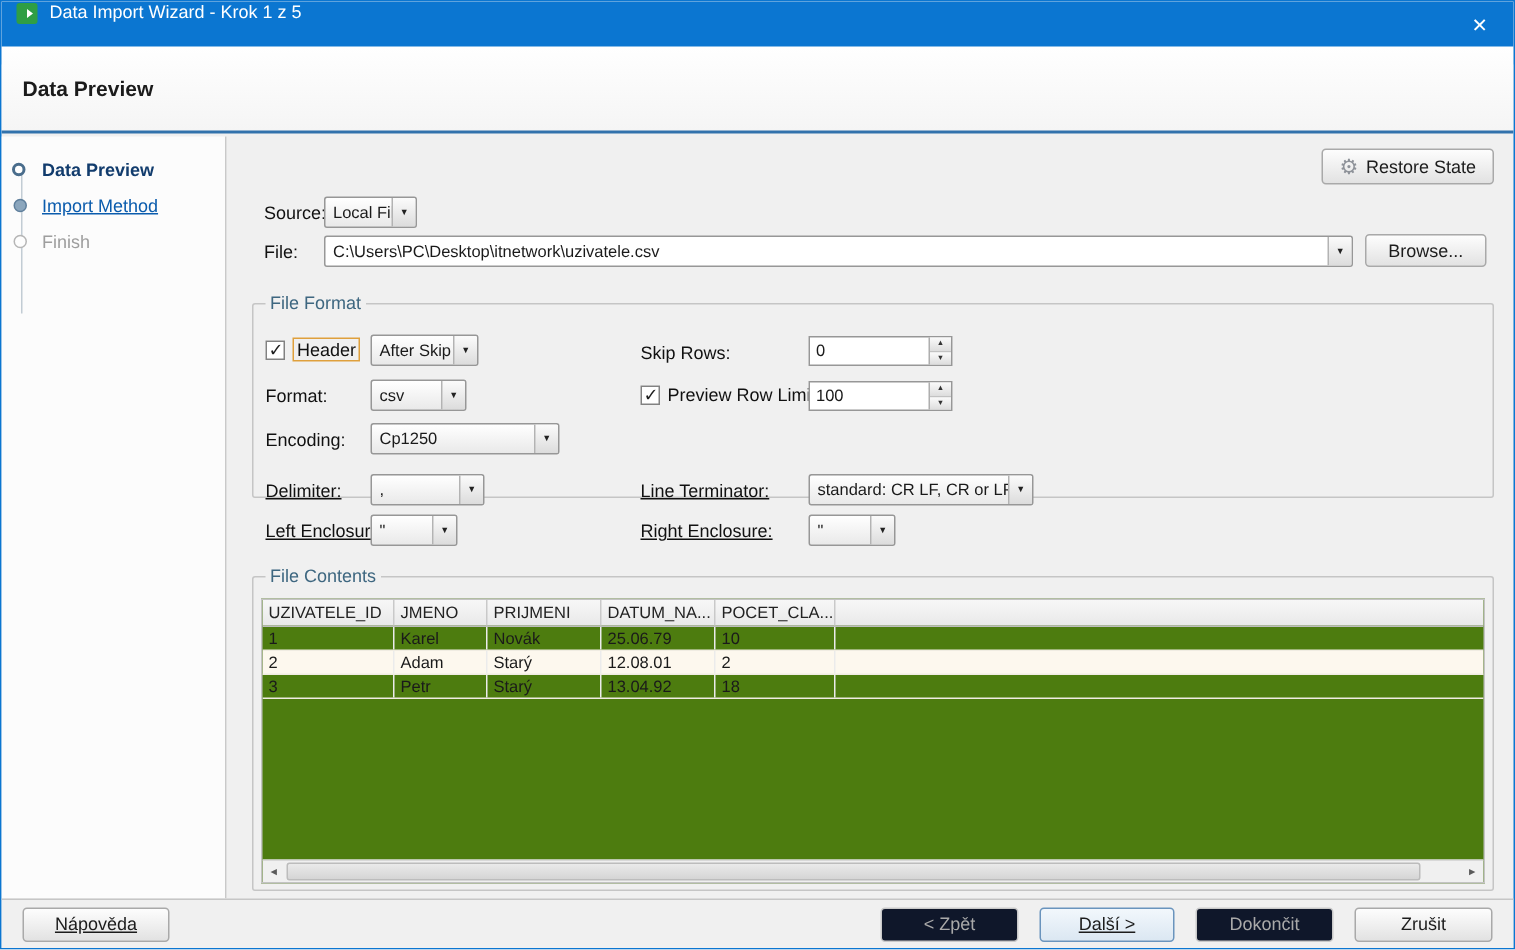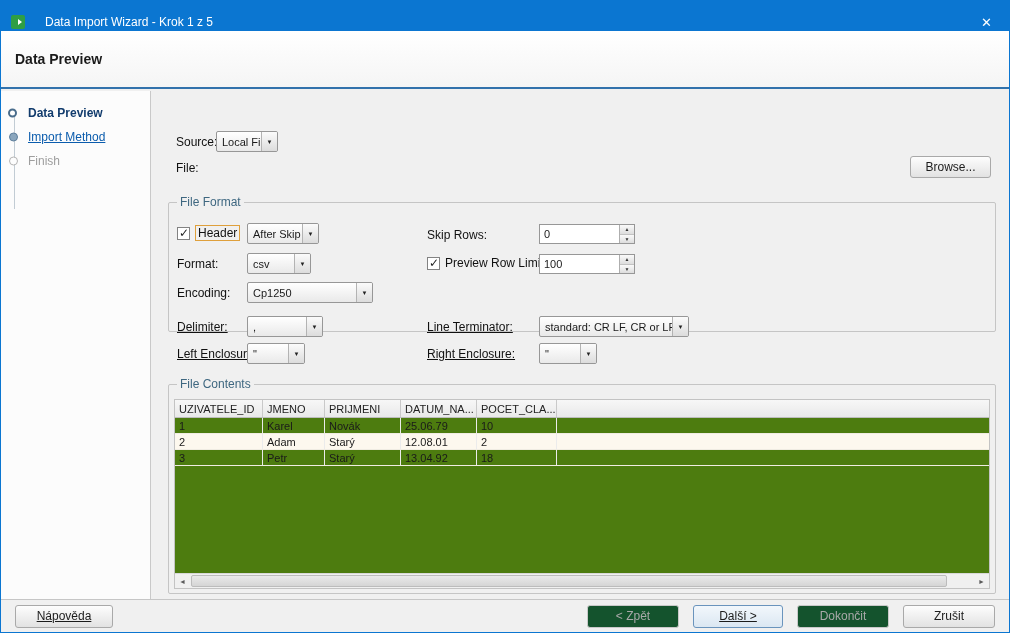--- a/index.html
+++ b/index.html
@@ -2,21 +2,21 @@
 <html style="--c-titlebar: #0b76d1; --c-header_divider: #3272ac; --c-focus_ring: #dfa03c; --c-group_title: #3e6780; --c-link: #0b5cad; --c-active_step: #123c6d;"><head>
 <meta charset="utf-8">
 <style>
   *{box-sizing:border-box;margin:0;padding:0}
   html,body{width:1010px;height:633px}
   body{font-family:"Liberation Sans","DejaVu Sans",sans-serif;font-size:12px;color:#1a1a1a;background:#fff}
 
   .window{position:relative;width:1010px;height:633px;background:#f0f0f0;border:1px solid var(--c-titlebar,#0b76d1);overflow:hidden}
 
   
-  .titlebar{position:absolute;top:0;left:0;right:0;height:42px;background:var(--c-titlebar,#0b76d1);display:flex;align-items:center;padding-left:9px;gap:19px}
+  .titlebar{position:absolute;top:0;left:0;right:0;height:42px;background:var(--c-titlebar,#0b76d1);display:flex;align-items:flex-start;padding-left:9px;gap:7px}
   .win-title{color:#fff;font-size:12px;white-space:nowrap}
   .close-btn{margin-left:auto;width:45px;height:30px;display:flex;align-items:center;justify-content:center;cursor:pointer}
   .close-icon{color:#fff;font-size:13px;line-height:1}
   .close-icon::before{content:"✕"}
   .app-icon{display:flex;align-items:center}
 
   
   .header{position:absolute;top:30px;left:0;right:0;height:58px;background:linear-gradient(#ffffff,#f5f5f5);border-bottom:2px solid var(--c-header_divider,#3272ac)}
   .page-title{position:absolute;left:14px;top:20px;font-size:14px;font-weight:bold;color:#1b1b1b}
 
@@ -35,21 +35,21 @@
   .step.upcoming .step-label{color:#9e9e9e}
 
   
   .main{position:absolute;left:151px;top:90px;right:0;bottom:33px}
   .abs{position:absolute}
   .lbl{font-size:12px;color:#111;white-space:nowrap;line-height:14px}
   .u{text-decoration:underline}
 
   
   .btn{display:inline-flex;align-items:center;justify-content:center;gap:5px;background:linear-gradient(#fdfdfd,#e2e2e2);border:1px solid #a9a9a9;border-radius:3px;font-size:12px;color:#1c1c1c;cursor:pointer;white-space:nowrap}
-  .btn.disabled{color:#a9a9a9;background:#14532d;border-color:#c9c9c9;cursor:default}
+  .btn.disabled{color:#a9a9a9;background:#0f172a;border-color:#c9c9c9;cursor:default}
   .btn.default-btn{border-color:#6a94bd;background:linear-gradient(#f2f7fc,#dbe7f2)}
   .restore-btn{top:8px;right:13px;height:24px;padding:0 11px}
   .gear-icon::before{content:"⚙";font-size:14px;color:#8e9299;line-height:1}
 
   
   .combo{display:inline-flex;align-items:stretch;border:1px solid #979797;border-radius:2px;background:linear-gradient(#ffffff,#e9e9e9);height:21px;overflow:hidden;cursor:pointer}
   .combo-text{flex:1;display:flex;align-items:center;padding:0 5px;font-size:11px;white-space:nowrap;overflow:hidden}
   .combo-arrow{width:16px;display:flex;align-items:center;justify-content:center;background:linear-gradient(#fbfbfb,#dcdcdc);border-left:1px solid #b3b3b3;flex:none}
   .combo-arrow::before{content:"▼";font-size:6px;color:#222}
   .combo.editable{background:#fff}
@@ -133,28 +133,36 @@
       </div>
       <div class="step upcoming">
         <span class="bullet b-upcoming"></span>
         <span class="step-label">Finish</span>
       </div>
     </div>
   </div>
 
   <div class="main">
 
+    <button class="btn abs restore-btn">
+      <span class="gear-icon"></span>
+      <span>Restore State</span>
+    </button>
 
     <span class="abs lbl" style="left:24px;top:44px">Source:</span>
     <span class="abs combo" style="left:64px;top:40px;width:62px">
       <span class="combo-text">Local File</span>
       <span class="combo-arrow"></span>
     </span>
 
     <span class="abs lbl" style="left:24px;top:70px">File:</span>
+    <span class="abs combo editable" style="left:64px;top:66px;width:686px">
+      <span class="combo-text">C:\Users\PC\Desktop\itnetwork\uzivatele.csv</span>
+      <span class="combo-arrow"></span>
+    </span>
     <button class="abs btn" style="left:758px;top:65px;width:81px;height:22px">
       <span>Browse...</span>
     </button>
 
     <div class="group" style="left:16px;top:111px;width:828px;height:130px">
       <span class="group-title">File Format</span>
 
       <span class="abs check-row" style="left:8px;top:22px">
         <span class="checkbox checked"></span>
         <span class="lbl focus-ring">Header</span>

